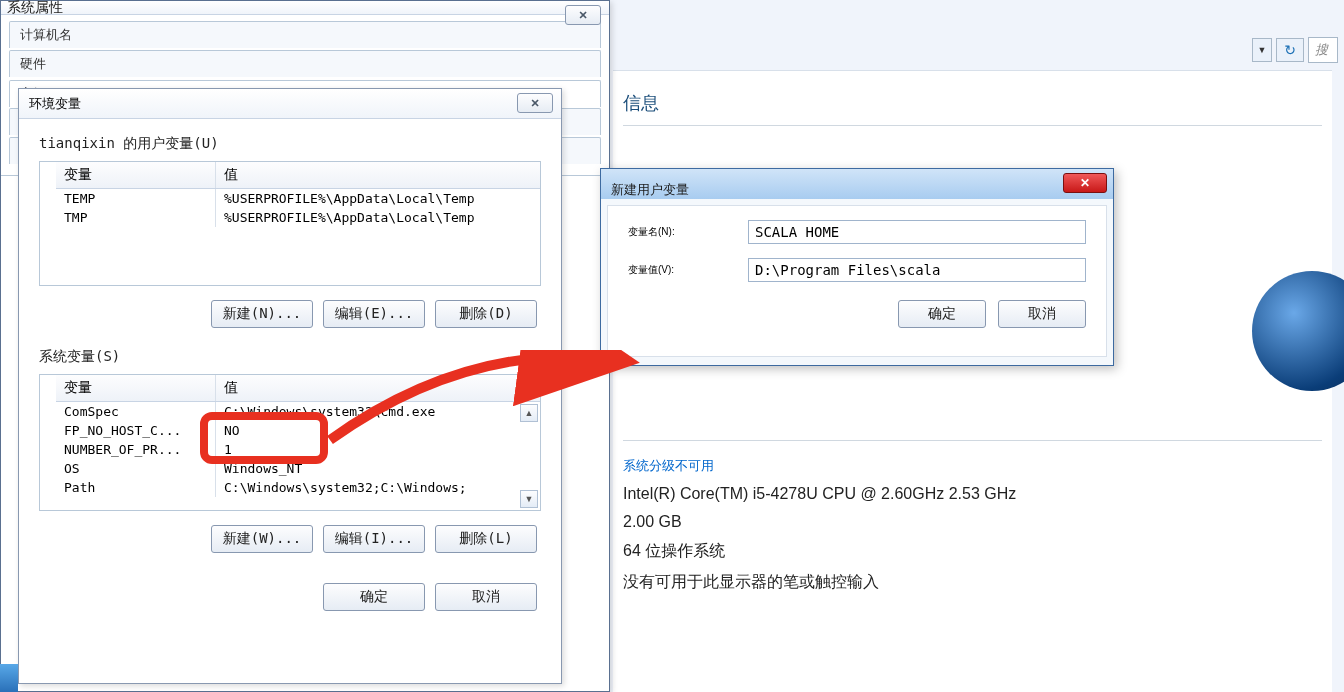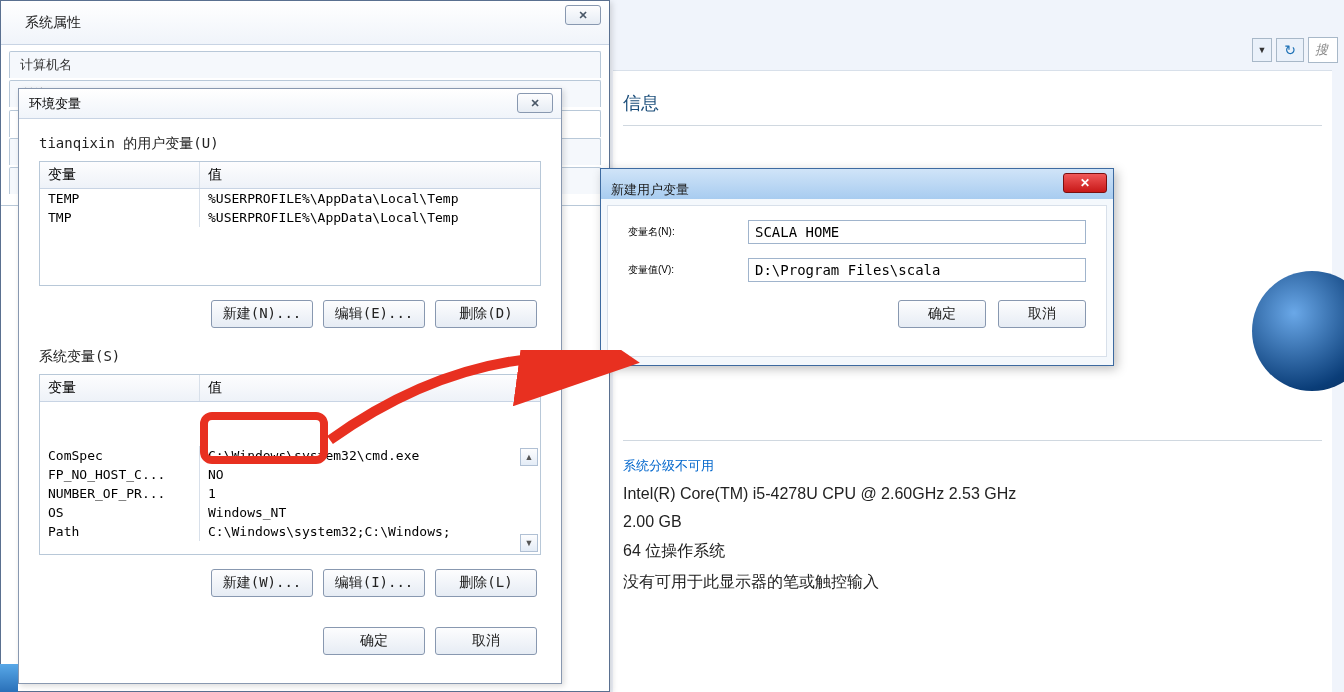--- a/index.html
+++ b/index.html
@@ -101,26 +101,26 @@
   position: absolute;
   left: 0;
   top: 0;
   width: 610px;
   height: 692px;
   background: #fff;
   border: 1px solid #5a7090;
   box-shadow: 2px 2px 6px rgba(0,0,0,0.15);
 }
 .sysprops-titlebar {
-  height: 44px;
+  height: 14px;
   background: linear-gradient(to bottom, #ffffff, #f0f4fa);
   border-bottom: 1px solid #c8d4e4;
   display: flex;
   align-items: center;
-  padding: 0 24px;
+  padding: 0 6px;
   position: relative;
 }
 .sysprops-title {
   color: #222;
   font-size: 14px;
 }
 .win-close-btn {
   position: absolute;
   right: 8px;
   top: 4px;
@@ -184,20 +184,21 @@
 .group-label {
   font-family: "SimSun", monospace;
   font-size: 14px;
   margin-bottom: 8px;
   color: #222;
 }
 .var-table {
   border: 1px solid #b8c8d8;
   width: 100%;
   background: #fff;
+  padding-left: 16px;
 }
 .var-table-head {
   display: flex;
   background: linear-gradient(to bottom, #fdfdfe, #eef2f8);
   border-bottom: 1px solid #c8d4e4;
 }
 .var-col {
   padding: 4px 8px;
   font-size: 14px;
   font-family: "SimSun", monospace;
@@ -211,21 +212,21 @@
 .var-row {
   display: flex;
 }
 .var-row .var-col {
   font-family: "Consolas", "SimSun", monospace;
   font-size: 13px;
   padding: 2px 8px;
   white-space: nowrap;
   overflow: hidden;
 }
-.var-table-body.sys { height: 108px; position: relative; margin-top: 44px; }
+.var-table-body.sys { height: 108px; position: relative; }
 .sys-table-wrap { position: relative; }
 .scroll-btn {
   position: absolute;
   right: 2px;
   width: 18px; height: 18px;
   background: linear-gradient(to bottom, #fdfdfe, #e4ecf6);
   border: 1px solid #b0c0d4;
   display: flex; align-items: center; justify-content: center;
   font-size: 9px; color: #555;
 }

